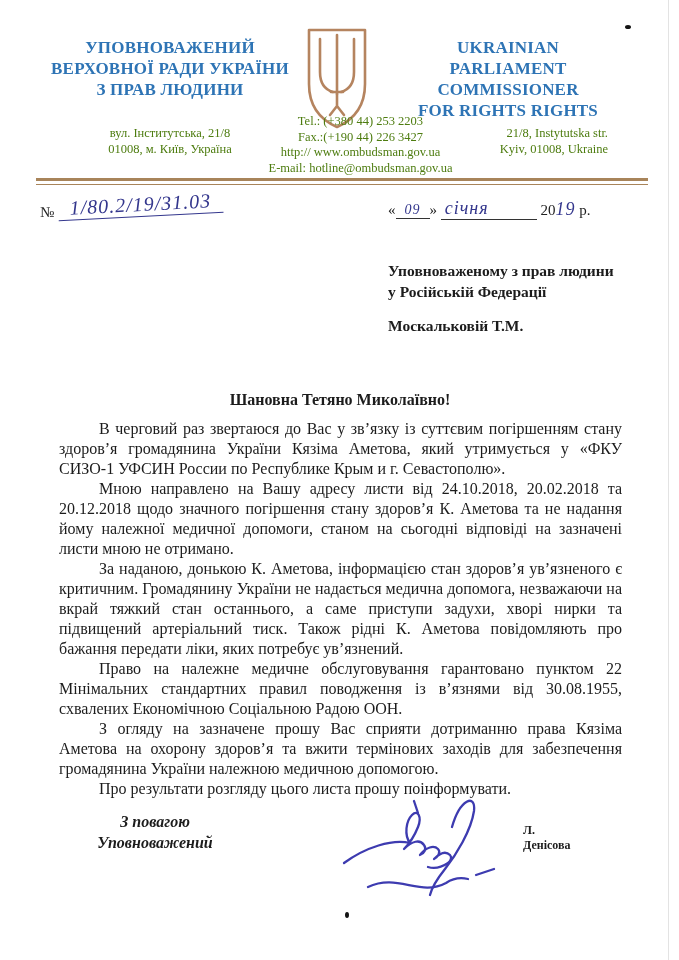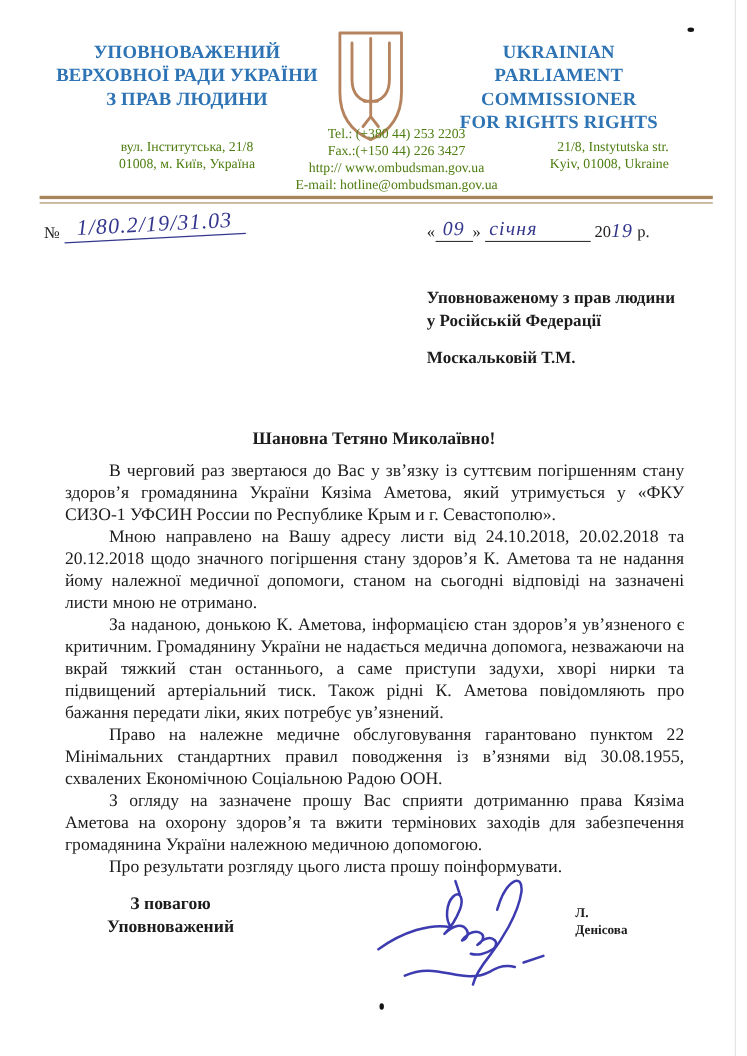--- a/index.html
+++ b/index.html
@@ -22,41 +22,41 @@
   .rule{position:absolute;left:36px;top:178px;width:612px;height:3px;
         border-top:3px solid #a8845a;border-bottom:1px solid #a8845a;}
 
   
   .ref-label{position:absolute;left:40px;top:204px;font-size:15px;color:#222;}
   .ref-value{position:absolute;left:58px;top:193px;width:165px;text-align:center;
              font-size:20px;font-style:italic;letter-spacing:1px;color:#34378d;
              border-bottom:1.5px solid #34378d;transform:rotate(-3deg);}
   .date-line{position:absolute;left:388px;top:199px;font-size:15px;color:#222;white-space:nowrap;}
   .ink{font-style:italic;color:#34378d;letter-spacing:1px;}
-  .date-day{display:inline-block;min-width:34px;text-align:center;font-size:18px;
+  .date-day{display:inline-block;min-width:34px;text-align:center;font-size:14px;
             border-bottom:1px solid #333;transform:translateY(-1px);}
   .date-month{display:inline-block;min-width:92px;text-align:left;font-size:18px;
               border-bottom:1px solid #333;padding-left:4px;transform:translateY(-1px);}
   .date-year{font-size:18px;}
 
   
   .recipient{position:absolute;left:388px;top:260px;width:260px;
              font-weight:bold;font-size:15.5px;line-height:21px;}
   .recipient .name{margin-top:13px;font-family:Liberation Serif, serif;}
 
   
   .salutation{position:absolute;left:60px;top:391px;width:560px;text-align:center;
               font-weight:bold;font-size:16px;}
   .letter-body{position:absolute;left:59px;top:419px;width:563px;font-size:16px;
                line-height:20px;text-align:justify;}
   .letter-body p{margin:0;text-indent:40px;}
 
   
   .closing-left{position:absolute;left:75px;top:811px;width:160px;text-align:center;
-                font-weight:bold;font-size:16px;line-height:21px;}
+                font-weight:bold;font-size:16px;line-height:21px;font-style:italic;}
   .signer-name{position:absolute;left:523px;top:823px;font-weight:bold;font-size:12px;}
   .signature{position:absolute;left:334px;top:789px;width:180px;height:118px;}
 
   
   .edge-line{position:absolute;left:668px;top:0;width:1px;height:960px;
              background:#dcdcdc;opacity:.8;}
   .speck{position:absolute;background:#141414;border-radius:50%;}
   .speck-a{left:625px;top:25px;width:6px;height:4px;}
   .speck-b{left:345px;top:912px;width:4px;height:6px;}
 </style>
@@ -90,21 +90,21 @@
     <div>FOR RIGHTS RIGHTS</div>
   </div>
 
   <div class="addr addr-uk">
     <div>вул. Інститутська, 21/8</div>
     <div>01008, м. Київ, Україна</div>
   </div>
 
   <div class="addr addr-contacts">
     <div>Tel.: (+380 44) 253 2203</div>
-    <div>Fax.:(+150 44) 226 3427</div>
+    <div>Fax.:(+190 44) 226 3427</div>
     <div>http:// www.ombudsman.gov.ua</div>
     <div>E-mail: hotline@ombudsman.gov.ua</div>
   </div>
 
   <div class="addr addr-en">
     <div>21/8, Instytutska str.</div>
     <div>Kyiv, 01008, Ukraine</div>
   </div>
 
   <div class="rule"></div>

